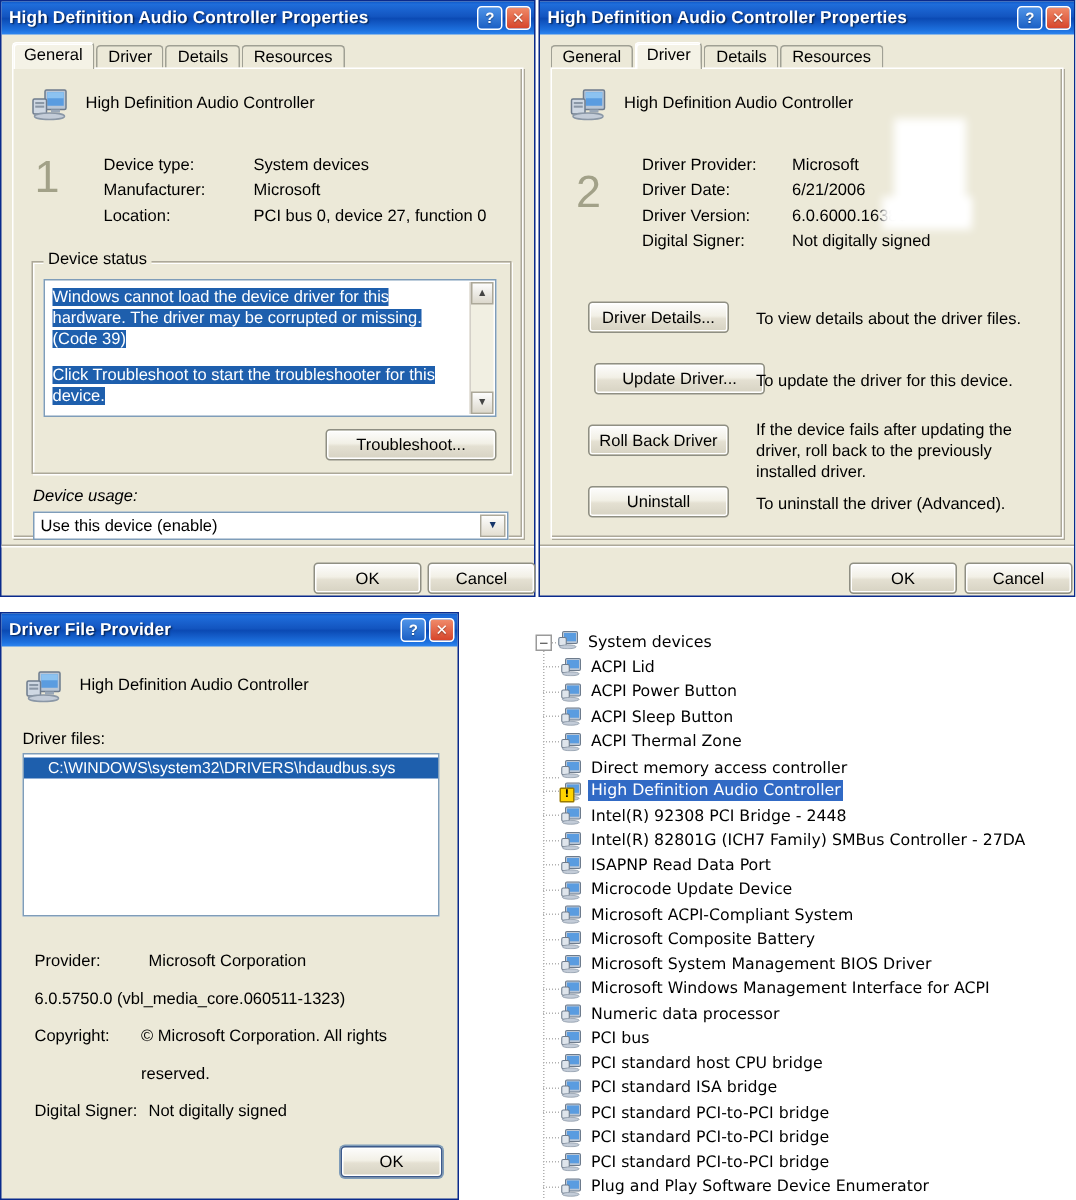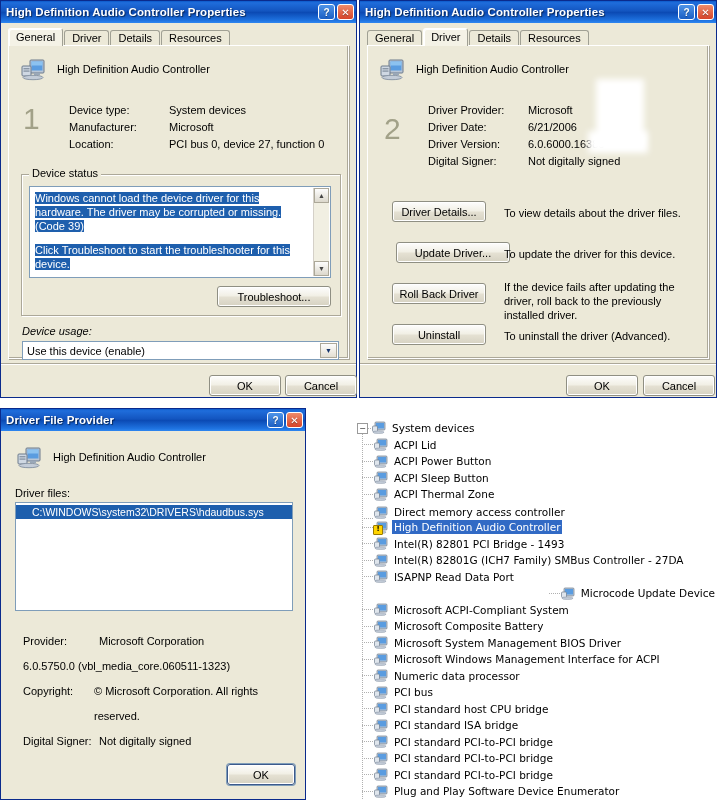--- a/index.html
+++ b/index.html
@@ -410,21 +410,21 @@
       <div class="titem" style="padding-left: 5px;">
         <span class="dashh" style="margin-left: 5px;"></span>
         <span style="margin-right: 4px; position: relative; display: inline-flex;">
           <svg width="14" height="13" viewBox="0 0 14 13">
             <rect x="3" y="1" width="10" height="8" rx="1" fill="#b9c6d6" stroke="#6d7b8c" stroke-width=".7"></rect>
             <rect x="4" y="2" width="8" height="5.5" fill="#5a9ce0"></rect>
             <rect x="0.5" y="5" width="5" height="5.5" rx="1" fill="#dfe5ec" stroke="#6d7b8c" stroke-width=".7"></rect>
             <ellipse cx="6.5" cy="11.2" rx="5.6" ry="1.3" fill="#c3ccd8" stroke="#8a97a6" stroke-width=".5"></ellipse>
           </svg>
         </span>
-        <span class="lbl">Intel(R) 82801 PCI Bridge - 1493</span>
+        <span class="lbl">Intel(R) 92308 PCI Bridge - 2448</span>
       </div>
       <div class="titem" style="padding-left: 5px;">
         <span class="dashh" style="margin-left: 5px;"></span>
         <span style="margin-right: 4px; position: relative; display: inline-flex;">
           <svg width="14" height="13" viewBox="0 0 14 13">
             <rect x="3" y="1" width="10" height="8" rx="1" fill="#b9c6d6" stroke="#6d7b8c" stroke-width=".7"></rect>
             <rect x="4" y="2" width="8" height="5.5" fill="#5a9ce0"></rect>
             <rect x="0.5" y="5" width="5" height="5.5" rx="1" fill="#dfe5ec" stroke="#6d7b8c" stroke-width=".7"></rect>
             <ellipse cx="6.5" cy="11.2" rx="5.6" ry="1.3" fill="#c3ccd8" stroke="#8a97a6" stroke-width=".5"></ellipse>
           </svg>
@@ -436,21 +436,21 @@
         <span style="margin-right: 4px; position: relative; display: inline-flex;">
           <svg width="14" height="13" viewBox="0 0 14 13">
             <rect x="3" y="1" width="10" height="8" rx="1" fill="#b9c6d6" stroke="#6d7b8c" stroke-width=".7"></rect>
             <rect x="4" y="2" width="8" height="5.5" fill="#5a9ce0"></rect>
             <rect x="0.5" y="5" width="5" height="5.5" rx="1" fill="#dfe5ec" stroke="#6d7b8c" stroke-width=".7"></rect>
             <ellipse cx="6.5" cy="11.2" rx="5.6" ry="1.3" fill="#c3ccd8" stroke="#8a97a6" stroke-width=".5"></ellipse>
           </svg>
         </span>
         <span class="lbl">ISAPNP Read Data Port</span>
       </div>
-      <div class="titem" style="padding-left: 5px; justify-content: flex-end;">
+      <div class="titem" style="padding-left: 5px;">
         <span class="dashh" style="margin-left: 5px;"></span>
         <span style="margin-right: 4px; position: relative; display: inline-flex;">
           <svg width="14" height="13" viewBox="0 0 14 13">
             <rect x="3" y="1" width="10" height="8" rx="1" fill="#b9c6d6" stroke="#6d7b8c" stroke-width=".7"></rect>
             <rect x="4" y="2" width="8" height="5.5" fill="#5a9ce0"></rect>
             <rect x="0.5" y="5" width="5" height="5.5" rx="1" fill="#dfe5ec" stroke="#6d7b8c" stroke-width=".7"></rect>
             <ellipse cx="6.5" cy="11.2" rx="5.6" ry="1.3" fill="#c3ccd8" stroke="#8a97a6" stroke-width=".5"></ellipse>
           </svg>
         </span>
         <span class="lbl">Microcode Update Device</span>

